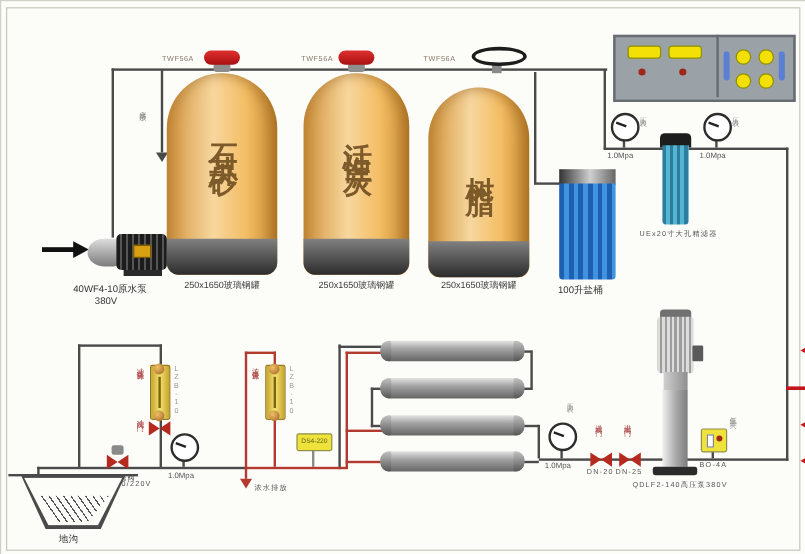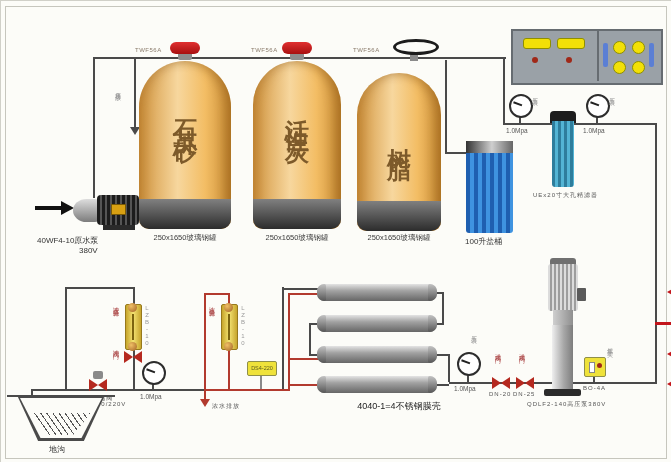--- a/index.html
+++ b/index.html
@@ -119,21 +119,21 @@
   <div class="spec" style="left:352px;top:232px">250x1650玻璃钢罐</div>
 
   <div class="vtext tag" style="left:114px;top:86px">废水排放</div>
 
   <div class="abs" style="left:34px;top:205px;width:28px;height:4px;background:#111"></div>
   <div class="abs" style="left:60px;top:200px;width:0;height:0;border-top:7px solid transparent;border-bottom:7px solid transparent;border-left:13px solid #111"></div>
   <div class="abs" style="left:72px;top:198px;width:27px;height:23px;border-radius:50% 20% 20% 50%;background:linear-gradient(#ddd,#7c7c7c)"></div>
   <div class="abs" style="left:96px;top:194px;width:42px;height:30px;border-radius:4px;background:repeating-linear-gradient(90deg,#1c1c1c 0 3px,#555 3px 5px)"></div>
   <div class="abs" style="left:110px;top:203px;width:13px;height:9px;background:#d8a012;border:1px solid #7a5a06"></div>
   <div class="abs" style="left:102px;top:224px;width:32px;height:5px;background:#2a2a2a"></div>
-  <div class="lbl" style="left:36px;top:234px;font-size:8px;color:#333">40WF4-10原水泵</div>
+  <div class="lbl" style="left:60px;top:234px;font-size:8px;color:#333">40WF4-10原水泵</div>
   <div class="lbl" style="left:78px;top:245px;font-size:8px;color:#333">380V</div>
 
   <div class="abs" style="left:510px;top:28px;width:148px;height:52px;background:#9aa1a7;border:2px solid #666c71"></div>
   <div class="abs" style="left:596px;top:28px;width:2px;height:52px;background:#666c71"></div>
   <div class="abs" style="left:522px;top:37px;width:26px;height:9px;background:#f2e007;border:1px solid #8f8f00;border-radius:3px"></div>
   <div class="abs" style="left:556px;top:37px;width:26px;height:9px;background:#f2e007;border:1px solid #8f8f00;border-radius:3px"></div>
   <div class="abs" style="left:531px;top:56px;width:6px;height:6px;border-radius:50%;background:#a02818"></div>
   <div class="abs" style="left:565px;top:56px;width:6px;height:6px;border-radius:50%;background:#a02818"></div>
   <div class="abs" style="left:602px;top:42px;width:5px;height:24px;background:#5b7fd4;border-radius:2px"></div>
   <div class="abs" style="left:648px;top:42px;width:5px;height:24px;background:#5b7fd4;border-radius:2px"></div>
@@ -205,21 +205,20 @@
   <div class="mem" style="left:316px;top:345px">
     <span class="capL"></span>
       <span class="capR"></span>
     <span class="arrHL" style="left:350px"></span>
   </div>
   <div class="mem" style="left:316px;top:375px">
     <span class="capL"></span>
       <span class="capR"></span>
     <span class="arrHL" style="left:350px"></span>
   </div>
-  <div class="lbl" style="left:318px;top:399px;font-size:9px;color:#222;width:160px;text-align:center">4040-1=4不锈钢膜壳</div>
 
   <div class="gauge" style="left:456px;top:351px">
       <i></i>
     </div>
   <div class="mpa" style="left:453px;top:384px">1.0Mpa</div>
   <div class="vtext tag" style="left:470px;top:330px">压力表</div>
 
   <div class="bt btL" style="left:491px;top:376px"></div>
   <div class="bt btR" style="left:500px;top:376px"></div>
   <div class="lbl tag" style="left:488px;top:390px">DN-20</div>

